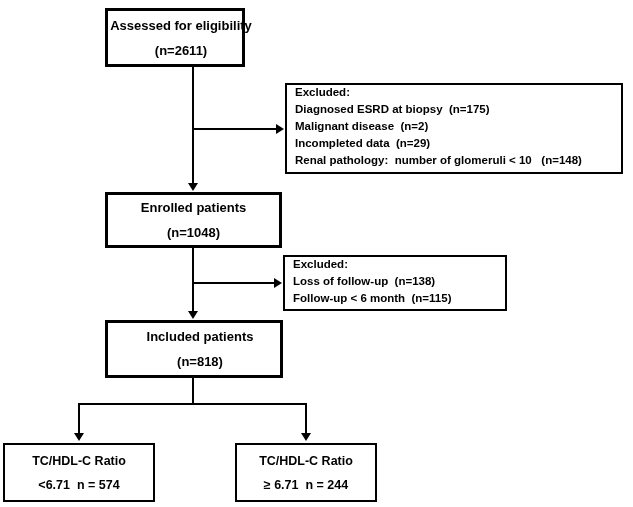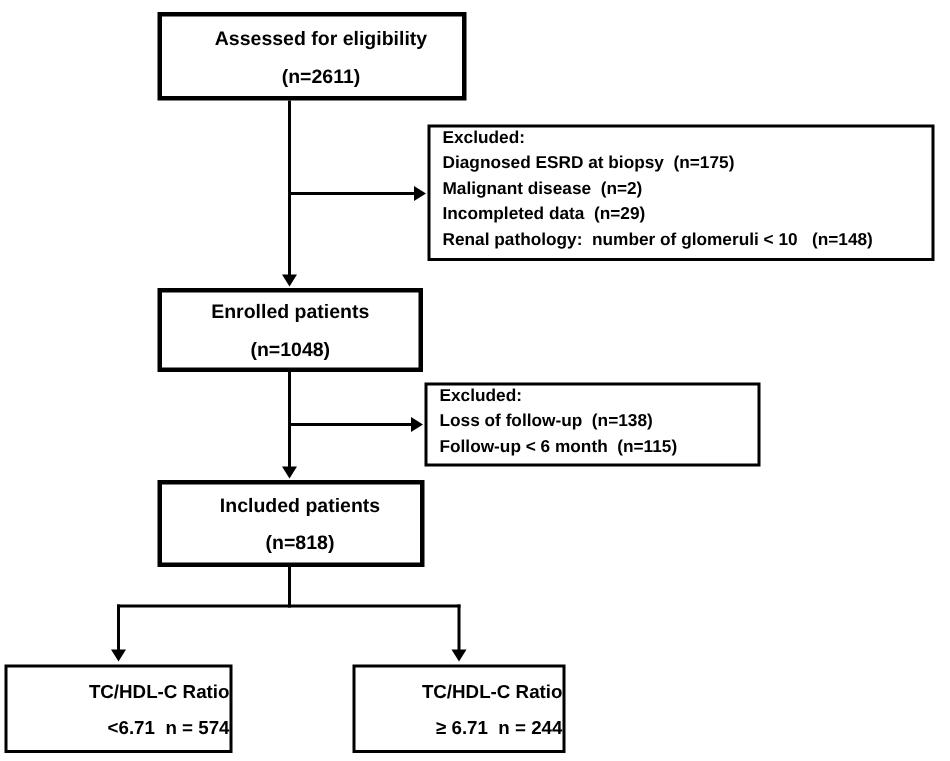--- a/index.html
+++ b/index.html
@@ -35,21 +35,20 @@
     align-items: flex-start;
     justify-content: center;
     gap: 0;
     padding: 0 0 4px 8px;
     font-size: 11.5px;
     text-align: left;
   }
   .box.leaf {
     border-width: 2px;
     font-size: 12.5px;
-    align-items: flex-end;
   }
   .bline, .sline {
     white-space: pre;
   }
   .sline {
     line-height: 17px;
   }
   .conn {
     position: absolute;
     background: #000000;
@@ -69,21 +68,21 @@
     border-top: 5px solid transparent;
     border-bottom: 5px solid transparent;
     border-left: 8px solid #000000;
   }
 </style>
 </head>
 <body>
 
 <div class="canvas">
 
-  <div class="box main" style="left:105px; top:8px; width:206px; height:59px;padding-left:12px;">
+  <div class="box main" style="left:105px; top:8px; width:140px; height:59px;padding-left:12px;">
     <div class="bline">Assessed for eligibility</div>
     <div class="bline">(n=2611)</div>
   </div>
 
   <div class="box side" style="left:285px; top:83px; width:338px; height:91px;">
     <div class="sline">Excluded:</div>
     <div class="sline">Diagnosed ESRD at biopsy  (n=175)</div>
     <div class="sline">Malignant disease  (n=2)</div>
     <div class="sline">Incompleted data  (n=29)</div>
     <div class="sline">Renal pathology:  number of glomeruli &lt; 10   (n=148)</div>

